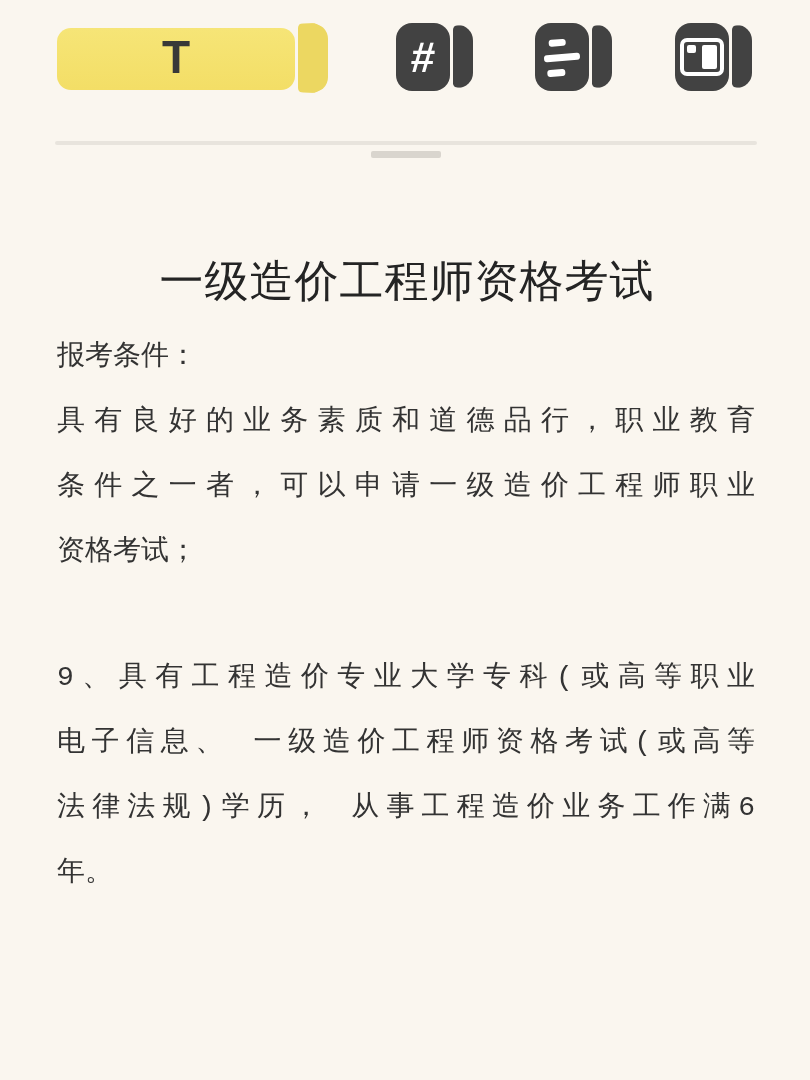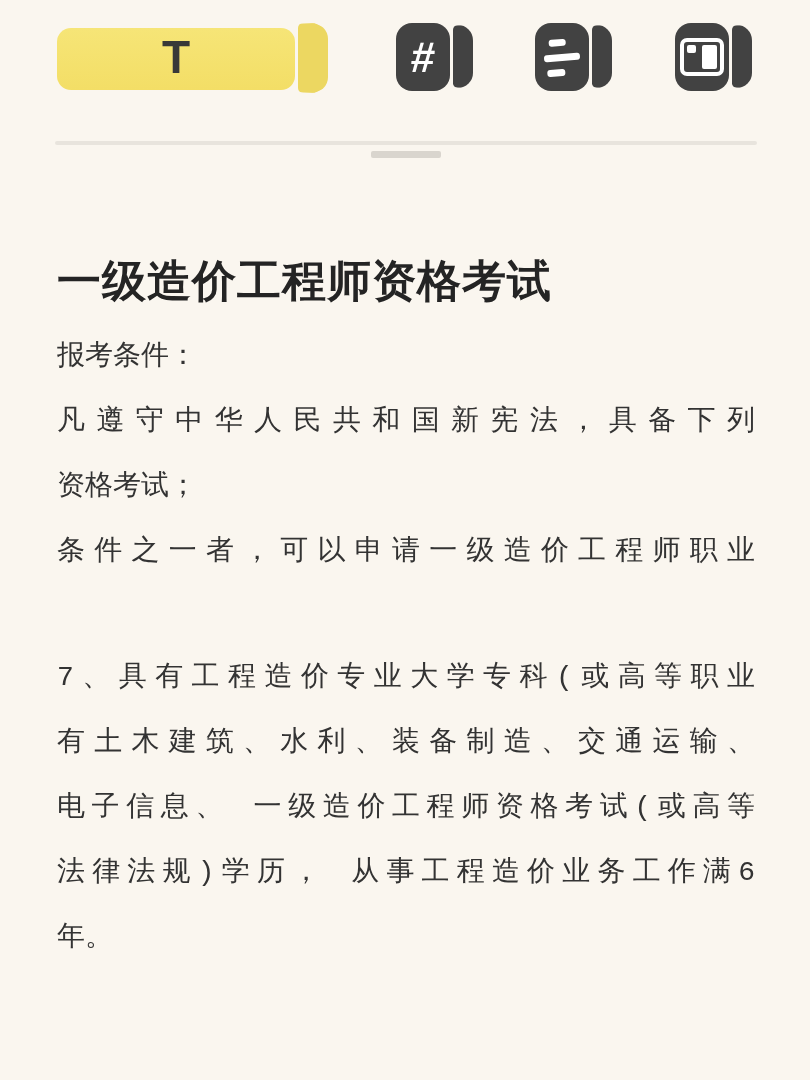--- a/index.html
+++ b/index.html
@@ -88,23 +88,24 @@
   .sheet-handle {
     position: absolute; left: 371px; top: 151px;
     width: 70px; height: 7px;
     background: #d9d5ce; border-radius: 2px;
   }
 
   
   .doc-title {
     position: absolute; left: 57px; top: 222px;
     width: 700px;
-    font-size: 44px; font-weight: 700; color: #242424;
+    font-size: 44px; font-weight: 400; color: #242424;
     letter-spacing: 1px; line-height: 60px;
     white-space: nowrap;
+    text-align: center;
   }
   .doc-body {
     position: absolute; left: 57px; top: 324px;
     width: 698px;
     color: #333333;
   }
   .doc-body .line {
     height: 65px; line-height: 65px;
     font-size: 28px;
     white-space: nowrap;
@@ -161,24 +162,23 @@
 </div>
 
 <div class="toolbar-divider"></div>
 <div class="sheet-handle"></div>
 
 <h1 class="doc-title">一级造价工程师资格考试</h1>
 
 <div class="doc-body">
     <div class="para">
       <div class="line">报考条件：</div>
-      <div class="line stretch">凡遵守中华人民共和国新宪法，具备下列</div>
+      <div class="line stretch">具有良好的业务素质和道德品行，职业教育</div>
+      <div class="line stretch">条件之一者，可以申请一级造价工程师职业</div>
       <div class="line">资格考试；</div>
-      <div class="line stretch">条件之一者，可以申请一级造价工程师职业</div>
     </div>
     <div class="para para-gap">
-      <div class="line stretch">7、具有工程造价专业大学专科(或高等职业</div>
-      <div class="line stretch">有土木建筑、水利、装备制造、交通运输、</div>
+      <div class="line stretch">9、具有工程造价专业大学专科(或高等职业</div>
       <div class="line stretch">电子信息、 一级造价工程师资格考试(或高等</div>
       <div class="line stretch">法律法规)学历， 从事工程造价业务工作满6</div>
       <div class="line">年。</div>
     </div>
   </div>
 
 </body></html>

